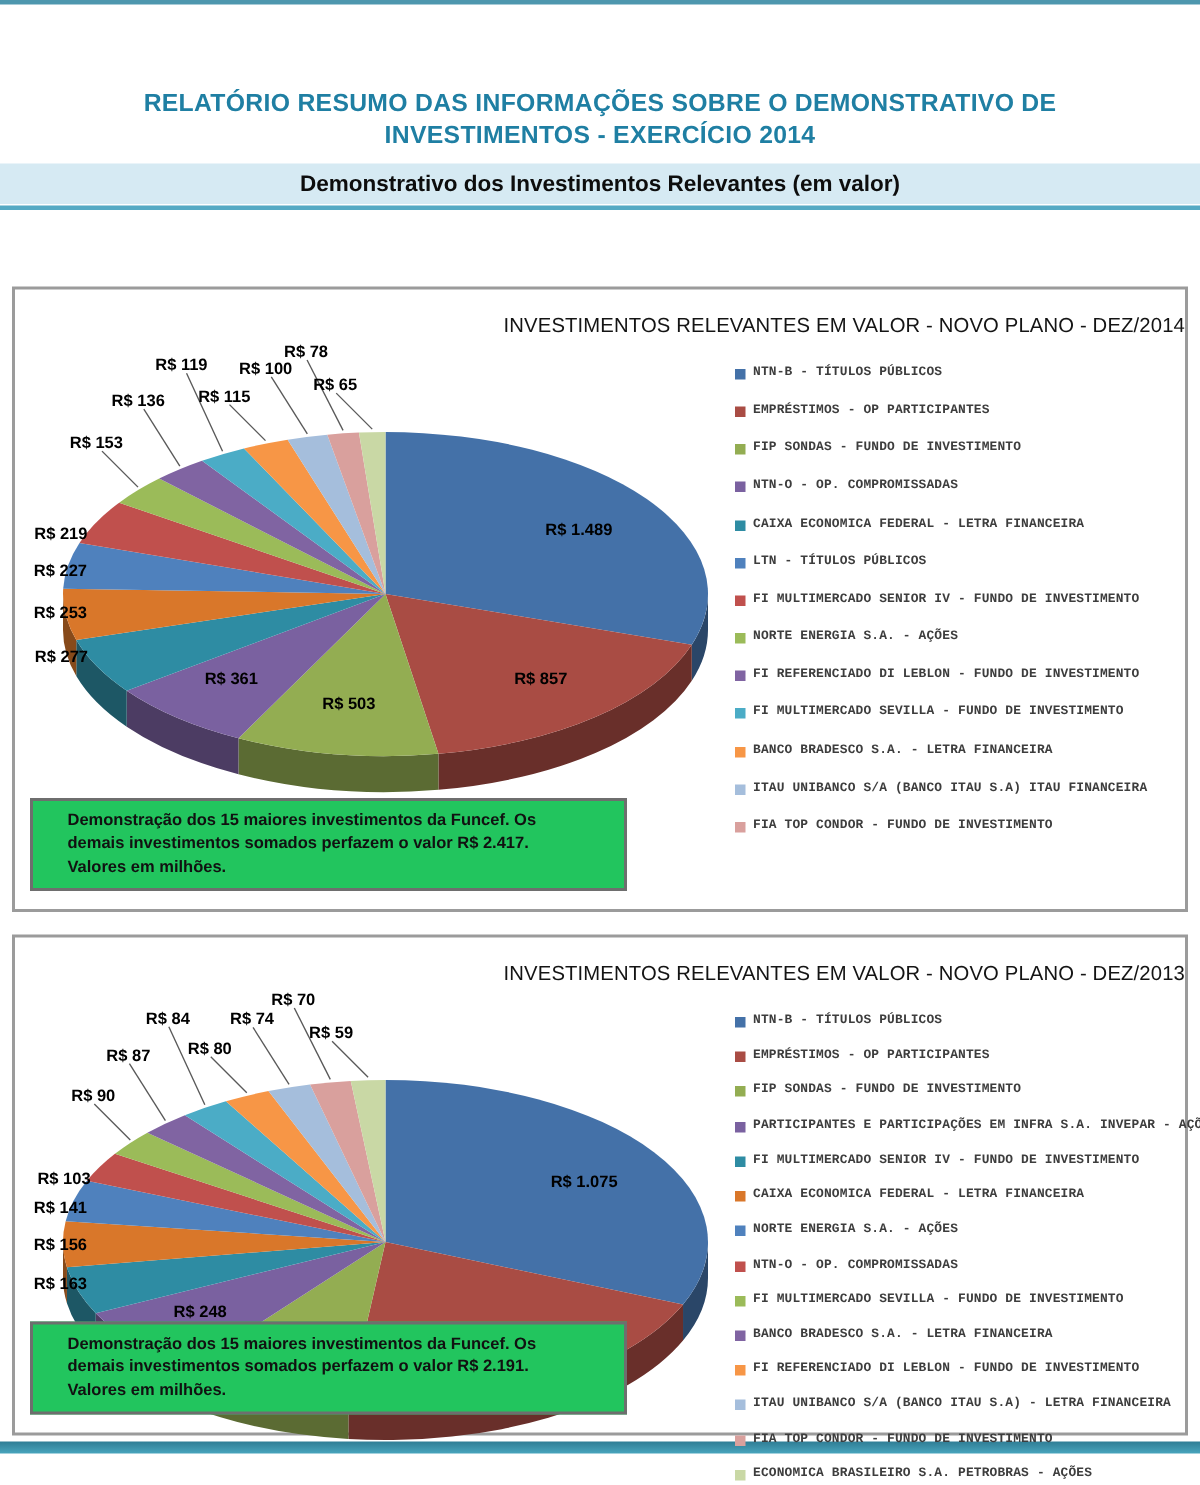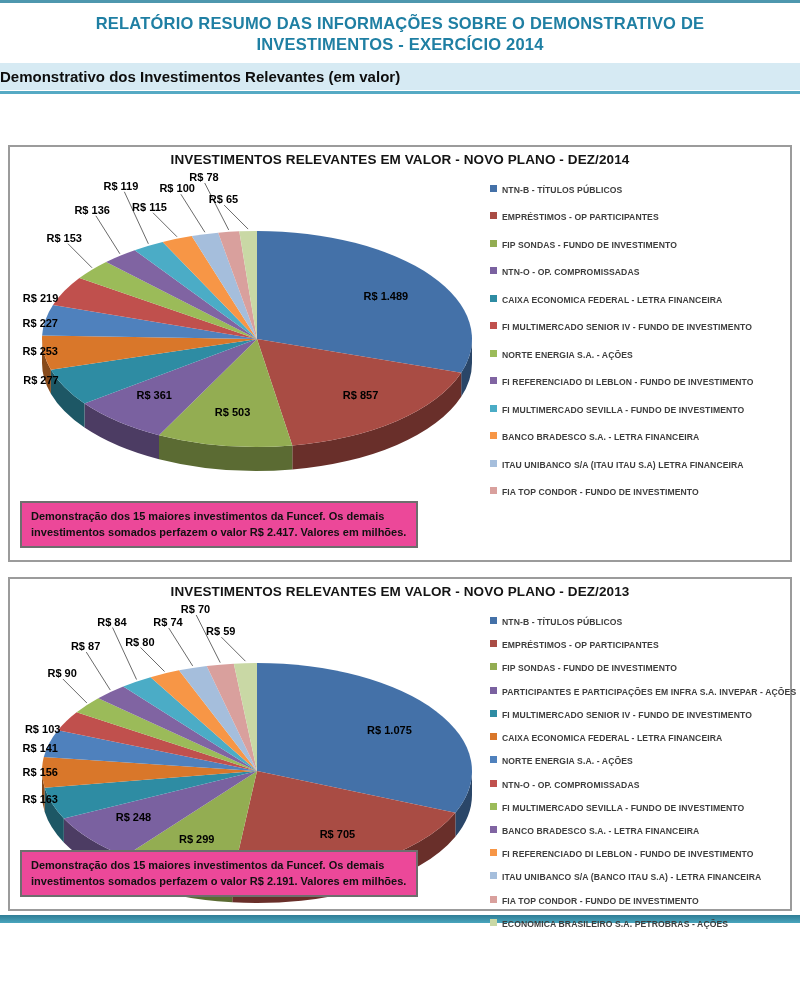--- a/index.html
+++ b/index.html
@@ -4,49 +4,49 @@
 <style>
   html,body{margin:0;padding:0;}
   body{
     width:800px;height:990px;overflow:hidden;background:#ffffff;
     font-family:"Liberation Sans","DejaVu Sans",sans-serif;
     -webkit-font-smoothing:antialiased;
   }
   .topline{height:3px;background:#4e97ae;border-bottom:1px solid #ffffff;}
   .report-title{
     padding-top:9px;text-align:center;font-weight:bold;font-size:16.5px;
-    line-height:21px;color:#1f7fa3;letter-spacing:.2px;height:44px;
+    line-height:21px;color:#1f7fa3;letter-spacing:.2px;height:44px;margin-top:46px;
   }
   .band{
     margin-top:6px;height:27px;line-height:27px;background:#d6eaf3;
-    text-align:left;font-weight:bold;font-size:15px;color:#0d0d0d;
+    text-align:center;font-weight:bold;font-size:15px;color:#0d0d0d;
   }
   .band-underline{height:3px;background:#56aac4;margin-top:1px;}
   .panel{
     position:relative;margin:0 8px;border:2px solid #9b9b9b;background:#ffffff;
     box-sizing:border-box;
   }
   .panel-1{margin-top:51px;height:417px;}
   .panel-2{margin-top:15px;height:334px;}
   .chart-title{
-    margin-top:5px;text-align:center;font-weight:bold;font-size:13.5px;
+    margin-top:16px;text-align:right;font-weight:normal;font-size:13.5px;
     color:#141414;letter-spacing:.1px;
   }
   .chart-body{display:flex;margin-top:2px;padding-left:2px;}
   svg.pie{flex:0 0 470px;}
   .legend{
     flex:1;display:flex;flex-direction:column;justify-content:space-between;
     padding:16px 4px 16px 8px;
   }
-  .legend-item{display:flex;align-items:flex-start;white-space:nowrap;height:11px;}
+  .legend-item{display:flex;align-items:flex-end;white-space:nowrap;height:11px;font-family:Liberation Mono, monospace;}
   .legend-marker{width:7px;height:7px;flex:0 0 7px;margin-right:5px;}
   .legend-label{font-size:8.6px;font-weight:600;color:#3d3d3d;letter-spacing:.1px;}
   .caption{
     position:absolute;left:10px;bottom:12px;width:398px;box-sizing:border-box;
-    border:2px solid #6e6e6e;padding:6px 9px;background:#ec4899;
+    border:2px solid #6e6e6e;padding:6px 23px;background:#22c55e;
     font-weight:bold;font-size:11px;line-height:1.4;color:#111111;
   }
   .bottombar{height:8px;margin-top:4px;background:linear-gradient(#2f7d95,#49a5bd);}
   .pie-label{font-size:11px;font-weight:bold;fill:#000000;}
 </style>
 </head>
 <body>
 
 <div class="topline"></div>
 
@@ -123,20 +123,24 @@
         </div>
         <div class="legend-item">
           <span class="legend-marker" style="background: rgb(122, 97, 160);"></span>
           <span class="legend-label">NTN-O - OP. COMPROMISSADAS</span>
         </div>
         <div class="legend-item">
           <span class="legend-marker" style="background: rgb(46, 140, 163);"></span>
           <span class="legend-label">CAIXA ECONOMICA FEDERAL - LETRA FINANCEIRA</span>
         </div>
         <div class="legend-item">
+          <span class="legend-marker" style="background: rgb(79, 129, 189);"></span>
+          <span class="legend-label">LTN - TÍTULOS PÚBLICOS</span>
+        </div>
+        <div class="legend-item">
           <span class="legend-marker" style="background: rgb(192, 80, 77);"></span>
           <span class="legend-label">FI MULTIMERCADO SENIOR IV - FUNDO DE INVESTIMENTO</span>
         </div>
         <div class="legend-item">
           <span class="legend-marker" style="background: rgb(155, 187, 89);"></span>
           <span class="legend-label">NORTE ENERGIA S.A. - AÇÕES</span>
         </div>
         <div class="legend-item">
           <span class="legend-marker" style="background: rgb(128, 100, 162);"></span>
           <span class="legend-label">FI REFERENCIADO DI LEBLON - FUNDO DE INVESTIMENTO</span>
@@ -144,21 +148,21 @@
         <div class="legend-item">
           <span class="legend-marker" style="background: rgb(75, 172, 198);"></span>
           <span class="legend-label">FI MULTIMERCADO SEVILLA - FUNDO DE INVESTIMENTO</span>
         </div>
         <div class="legend-item">
           <span class="legend-marker" style="background: rgb(247, 150, 70);"></span>
           <span class="legend-label">BANCO BRADESCO S.A. - LETRA FINANCEIRA</span>
         </div>
         <div class="legend-item">
           <span class="legend-marker" style="background: rgb(165, 190, 220);"></span>
-          <span class="legend-label">ITAU UNIBANCO S/A (ITAU ITAU S.A)  LETRA FINANCEIRA</span>
+          <span class="legend-label">ITAU UNIBANCO S/A (BANCO ITAU S.A)  ITAU FINANCEIRA</span>
         </div>
         <div class="legend-item">
           <span class="legend-marker" style="background: rgb(217, 160, 157);"></span>
           <span class="legend-label">FIA TOP CONDOR - FUNDO DE INVESTIMENTO</span>
         </div>
       </div>
   </div>
   <div class="caption">Demonstração dos 15 maiores investimentos da Funcef. Os demais  investimentos somados perfazem o valor R$ 2.417.  Valores em milhões.</div>
 </div>
 

